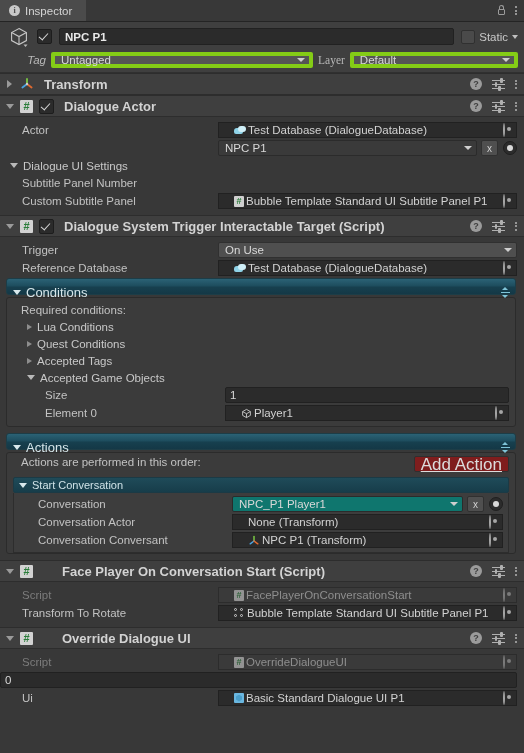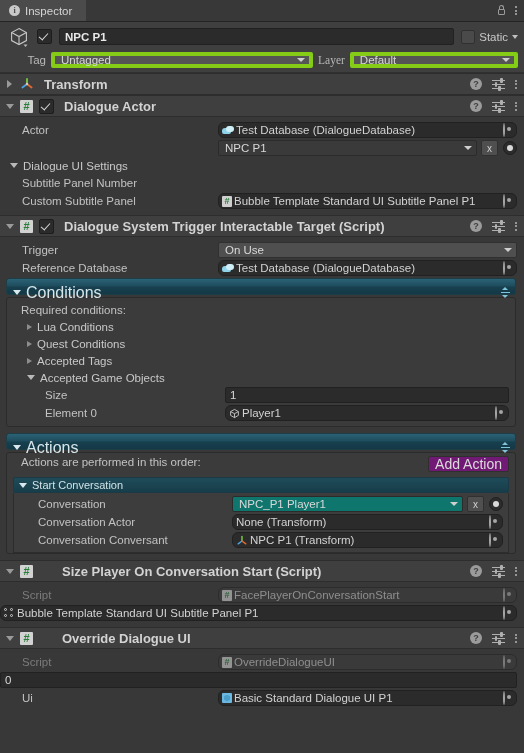--- a/index.html
+++ b/index.html
@@ -60,21 +60,21 @@
   .preset-ic b:nth-child(4){left:8px;top:-0.5px;}
   .preset-ic b:nth-child(5){left:2.5px;top:3.5px;}
   .preset-ic b:nth-child(6){left:6px;top:7.5px;}
 
   
   .body{background:#383838;}
   .prow{display:flex;align-items:center;height:18px;padding:0 7px 0 0;box-sizing:border-box;}
   .plabel{width:218px;flex:0 0 218px;padding-left:22px;box-sizing:border-box;color:#c2c2c2;font-size:11.5px;white-space:nowrap;overflow:hidden;}
   .plabel.dim{color:#7c7c7c;}
   .pfield{flex:1;display:flex;align-items:center;min-width:0;}
-  .objfield{flex:1;height:16px;background:#2b2b2b;border:1px solid #212121;border-radius:6px;display:flex;align-items:center;padding:0 2px 0 3px;box-sizing:border-box;color:#d2d2d2;font-size:11.5px;min-width:0;}
+  .objfield{flex:1;height:16px;background:#2b2b2b;border:1px solid #212121;border-radius:0;display:flex;align-items:center;padding:0 2px 0 15px;box-sizing:border-box;color:#d2d2d2;font-size:11.5px;min-width:0;}
   .objfield.ro{background:#3a3a3a;border-color:#2c2c2c;color:#8e8e8e;}
   .objfield .otxt{white-space:nowrap;overflow:hidden;text-overflow:ellipsis;}
   .objfield .osel{margin-left:auto;flex:0 0 11px;}
   .dot-sel{width:11px;height:11px;border-radius:50%;border:1.3px solid #a5a5a5;box-sizing:border-box;position:relative;}
   .dot-sel:after{content:"";position:absolute;left:2.6px;top:2.6px;width:4px;height:4px;border-radius:50%;background:#a5a5a5;}
   .numfield{flex:1;height:16px;background:#2b2b2b;border:1px solid #212121;border-radius:2px;display:flex;align-items:center;padding:0 4px;box-sizing:border-box;color:#d8d8d8;font-size:11.5px;}
   .pop2{flex:1;height:16px;background:#4f4f4f;border:1px solid #303030;border-radius:2px;display:flex;align-items:center;padding:0 4px 0 6px;color:#d8d8d8;font-size:11.5px;box-sizing:border-box;min-width:0;}
   .pop2 .pcaret{margin-left:auto;width:0;height:0;border-left:4px solid transparent;border-right:4px solid transparent;border-top:4.5px solid #cfcfcf;}
   .xbtn{width:17px;height:16px;margin-left:4px;background:#4f4f4f;border:1px solid #303030;border-radius:2px;color:#d2d2d2;font-size:10px;text-align:center;line-height:15px;flex:0 0 17px;box-sizing:border-box;}
   .radiobtn{width:14px;height:14px;margin-left:5px;border-radius:50%;background:#2c2c2c;border:1px solid #1f1f1f;position:relative;flex:0 0 14px;box-sizing:border-box;}
@@ -92,40 +92,40 @@
   .ic-xform{width:12px;height:11px;position:relative;}
   .ic-rect{width:11px;height:11px;position:relative;}
   .ic-rect i{position:absolute;width:3px;height:3px;border:1.2px solid #cfcfcf;box-sizing:border-box;border-radius:50%;}
   .ic-rect i:nth-child(1){left:0;top:0;}
   .ic-rect i:nth-child(2){left:0;top:6px;}
   .ic-rect i:nth-child(3){left:6px;top:0;}
   .ic-rect i:nth-child(4){left:6px;top:6px;}
 
   
   .teal-wrap{padding:1px 8px 0 6px;}
-  .teal-head{height:17px;border:1px solid #1d3d47;border-radius:3px;background:linear-gradient(180deg,#2b6275 0%,#1d4c5d 48%,#17404f 52%,#143846 100%);display:flex;align-items:center;padding:12px 5px 0 6px;box-sizing:border-box;color:#d6e6ea;font-size:16px;gap:5px;}
+  .teal-head{height:17px;border:1px solid #1d3d47;border-radius:3px;background:linear-gradient(180deg,#2b6275 0%,#1d4c5d 48%,#17404f 52%,#143846 100%);display:flex;align-items:center;padding:12px 5px 0 6px;box-sizing:border-box;color:#d6e6ea;font-size:13px;gap:5px;}
   .teal-head .tri-d{border-top-color:#d9e8ec;border-left-width:4px;border-right-width:4px;border-top-width:5px;}
   .sorthandle{margin-left:auto;width:9px;height:11px;position:relative;}
   .sorthandle:before{content:"";position:absolute;left:1px;top:0;width:0;height:0;border-left:3.5px solid transparent;border-right:3.5px solid transparent;border-bottom:3.5px solid #7fc4d8;}
   .sorthandle:after{content:"";position:absolute;left:1px;bottom:0;width:0;height:0;border-left:3.5px solid transparent;border-right:3.5px solid transparent;border-top:3.5px solid #7fc4d8;}
   .sorthandle em{position:absolute;left:0;top:4.5px;width:9px;height:1.4px;background:#7fc4d8;}
 
   
   .boxpanel{margin:2px 8px 0 6px;border:1px solid #2b2b2b;border-radius:3px;background:#3b3b3b;padding:3px 0 4px 0;}
   .plain{height:17px;display:flex;align-items:center;padding-left:14px;color:#c2c2c2;font-size:11.5px;}
   .foldrow{height:17px;display:flex;align-items:center;gap:5px;padding-left:20px;color:#c8c8c8;font-size:11.5px;}
   .foldrow .tri-r{border-left-color:#8d8d8d;border-top-width:3.5px;border-bottom-width:3.5px;border-left-width:5px;}
   .foldrow .tri-d{border-top-color:#b9b9b9;border-left-width:4px;border-right-width:4px;border-top-width:5px;}
   .boxpanel .prow .plabel{padding-left:38px;}
   .boxpanel .prow{padding-right:6px;}
 
   .actionbox{margin:2px 8px 0 6px;border:1px solid #2b2b2b;border-radius:3px;background:#3b3b3b;padding:3px 0 0 0;}
   .arow{display:flex;align-items:flex-start;height:19px;padding:0 6px 0 14px;}
   .arow .atxt{color:#c2c2c2;font-size:11.5px;}
-  .addbtn{margin-left:auto;height:16px;background:#701a75;border:1px solid #2f2f2f;border-radius:2px;color:#dcdcdc;font-size:14px;padding:0 6px;line-height:15px;box-sizing:border-box;}
+  .addbtn{margin-left:auto;height:16px;background:#7f1d1d;border:1px solid #2f2f2f;border-radius:2px;color:#dcdcdc;font-size:17px;padding:0 6px;line-height:15px;box-sizing:border-box;text-decoration:underline;}
   .subhead{height:16px;margin:2px 0 0 6px;margin-right:6px;background:linear-gradient(180deg,#1f4b59 0%,#173d4a 100%);border:1px solid #1b3a45;border-radius:2px;display:flex;align-items:center;gap:5px;padding-left:5px;color:#cfe2e7;font-size:11px;box-sizing:border-box;}
   .subhead .tri-d{border-top-color:#d9e8ec;border-left-width:4px;border-right-width:4px;border-top-width:5px;}
   .subbox{margin:0 6px 0 6px;border:1px solid #2d2d2d;border-top:none;background:#3d3d3d;padding:2px 0 3px 0;}
   .subbox .prow .plabel{padding-left:24px;}
   .subbox .prow{padding-right:5px;}
 </style>
 </head>
 <body>
 
 <div class="root">
@@ -156,21 +156,21 @@
       </span>
       <span class="go-check"></span>
       <span class="name-field">NPC P1</span>
       <span class="static-box">
         <span class="static-chk"></span>
         <span>Static</span>
         <span class="caret-dn"></span>
       </span>
     </div>
     <div class="go-row2">
-      <span class="lbl-inline" style="width:40px;text-align:right;">Tag</span>
+      <span class="lbl-inline" style="width:40px;text-align:right;font-style:italic;">Tag</span>
       <span class="popup" style="width:262px;">
         <span>Untagged</span>
         <span class="pcaret"></span>
       </span>
       <span class="lbl-inline" style="margin-left:0;font-family:Liberation Serif, serif;">Layer</span>
       <span class="popup" style="flex:1;">
         <span>Default</span>
         <span class="pcaret"></span>
       </span>
     </div>
@@ -430,21 +430,21 @@
       </div>
     </div>
     <div style="height:6px;"></div>
   </div>
 
   <div class="comp-header">
     <span class="foldout">
         <span class="tri-d"></span>
       </span>
     <span class="script-ic">#</span>
-    <span class="comp-title" style="margin-left:23px;">Size Player On Conversation Start (Script)</span>
+    <span class="comp-title" style="margin-left:23px;">Face Player On Conversation Start (Script)</span>
     <span class="comp-icons">
       <span class="help-ic">?</span>
       <span class="preset-ic">
           <i></i>
           <i></i>
           <i></i>
           <b></b>
           <b></b>
           <b></b>
         </span>
@@ -461,20 +461,21 @@
       <span class="plabel dim">Script</span>
       <span class="pfield">
         <span class="objfield ro">
           <span class="ic ic-script" style="opacity:.6">#</span>
           <span class="otxt">FacePlayerOnConversationStart</span>
           <span class="osel"><span class="dot-sel" style="opacity:.6"></span></span>
         </span>
       </span>
     </div>
     <div class="prow">
+      <span class="plabel">Transform To Rotate</span>
       <span class="pfield">
         <span class="objfield">
           <span class="ic ic-rect">
               <i></i>
               <i></i>
               <i></i>
               <i></i>
             </span>
           <span class="otxt">Bubble Template Standard UI Subtitle Panel P1</span>
           <span class="osel"><span class="dot-sel"></span></span>

